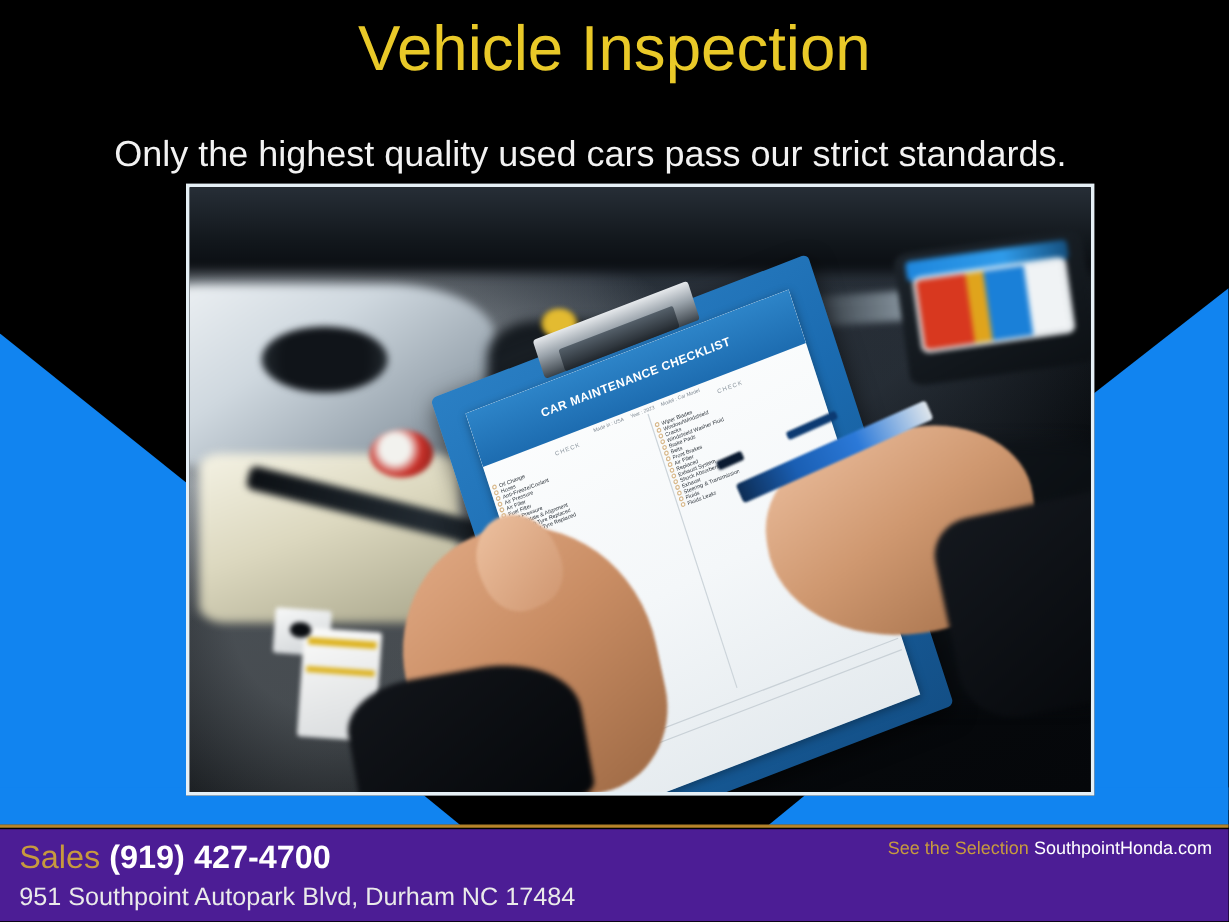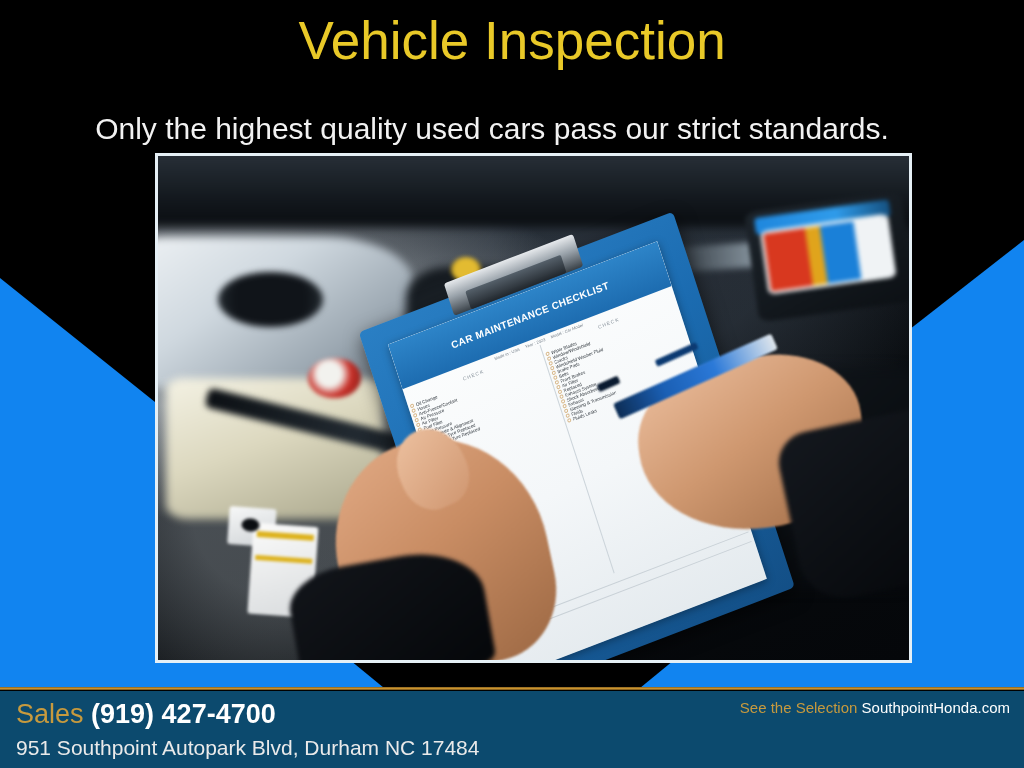--- a/index.html
+++ b/index.html
@@ -171,21 +171,21 @@
     border-radius:18% 10% 10% 26%; transform:rotate(-12deg); filter:blur(2px); }
   #pen { position:absolute; left:60%; top:42%; width:23%; height:3.4%;
     background:linear-gradient(90deg,#0d2d55 0%,#1a5fb4 30%,#2b79d8 62%,#dfe6ec 100%);
     border-radius:3px; transform:rotate(-24deg); filter:blur(.9px); }
   #pen-tip { position:absolute; left:58.5%; top:44.4%; width:3%; height:1.6%;
     background:#0a1a30; border-radius:2px; transform:rotate(-24deg); filter:blur(.8px); }
   #pen-clip { position:absolute; left:66%; top:38.6%; width:6%; height:1.3%;
     background:#0c3a72; border-radius:2px; transform:rotate(-24deg); filter:blur(.8px); }
 
   
-  #footer { position:absolute; left:0; top:691px; width:1024px; height:77px; background:#0c4a6e; }
+  #footer { position:absolute; left:0; top:691px; width:1024px; height:77px; background:#4c1d95; }
   #footer-left { position:absolute; left:16px; top:7px; }
   #sales-line { font-size:27px; line-height:1.25; white-space:nowrap; }
   #sales-label { color:#c79a3e; }
   #sales-phone { color:#ffffff; font-weight:700; }
   #address-line { font-size:21px; color:#eaeaea; line-height:1.3; margin-top:2px; white-space:nowrap; }
   #footer-right { position:absolute; right:14px; top:8px; font-size:15px; white-space:nowrap; }
   #see-label { color:#c79a3e; }
   #site-url { color:#ffffff; }
 </style>
 </head>

